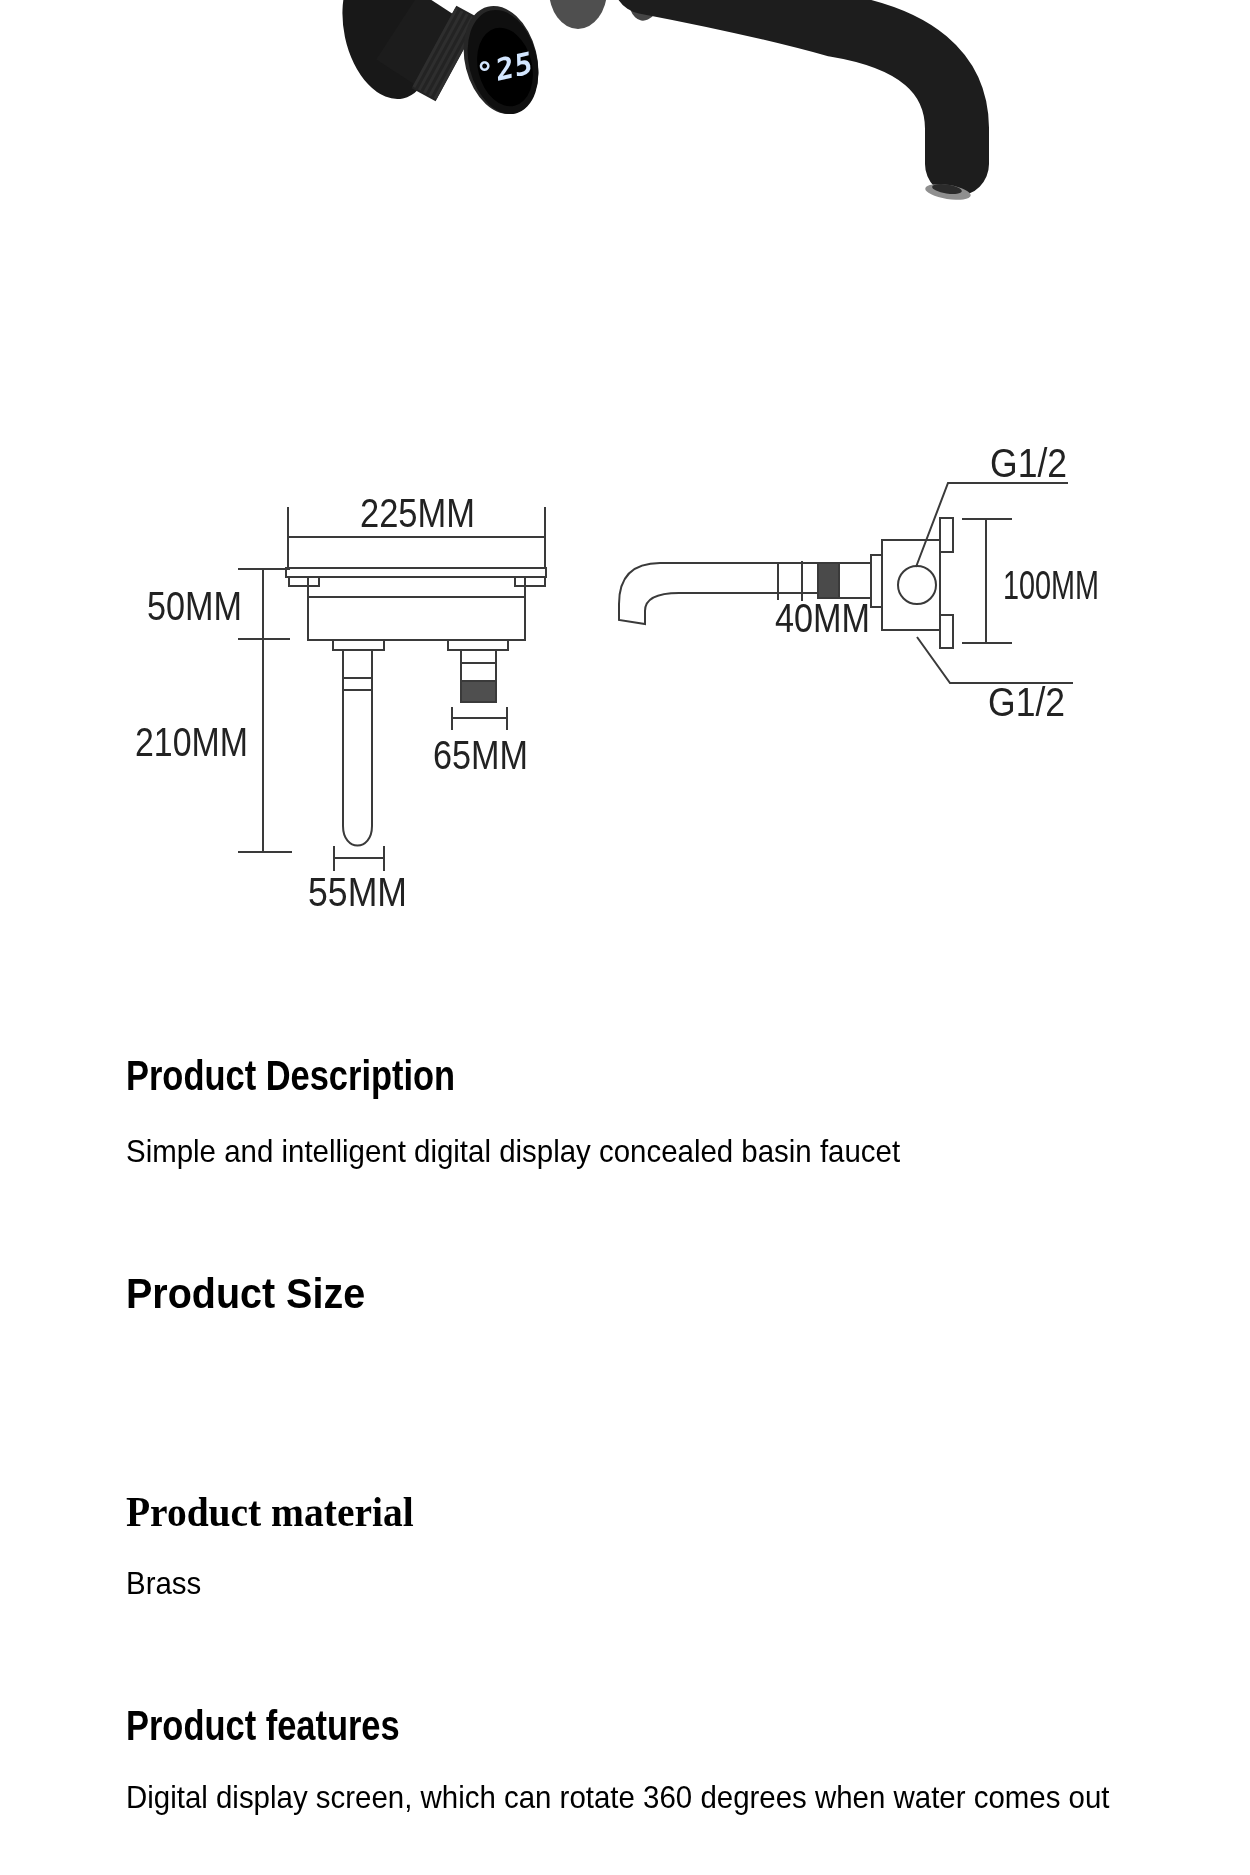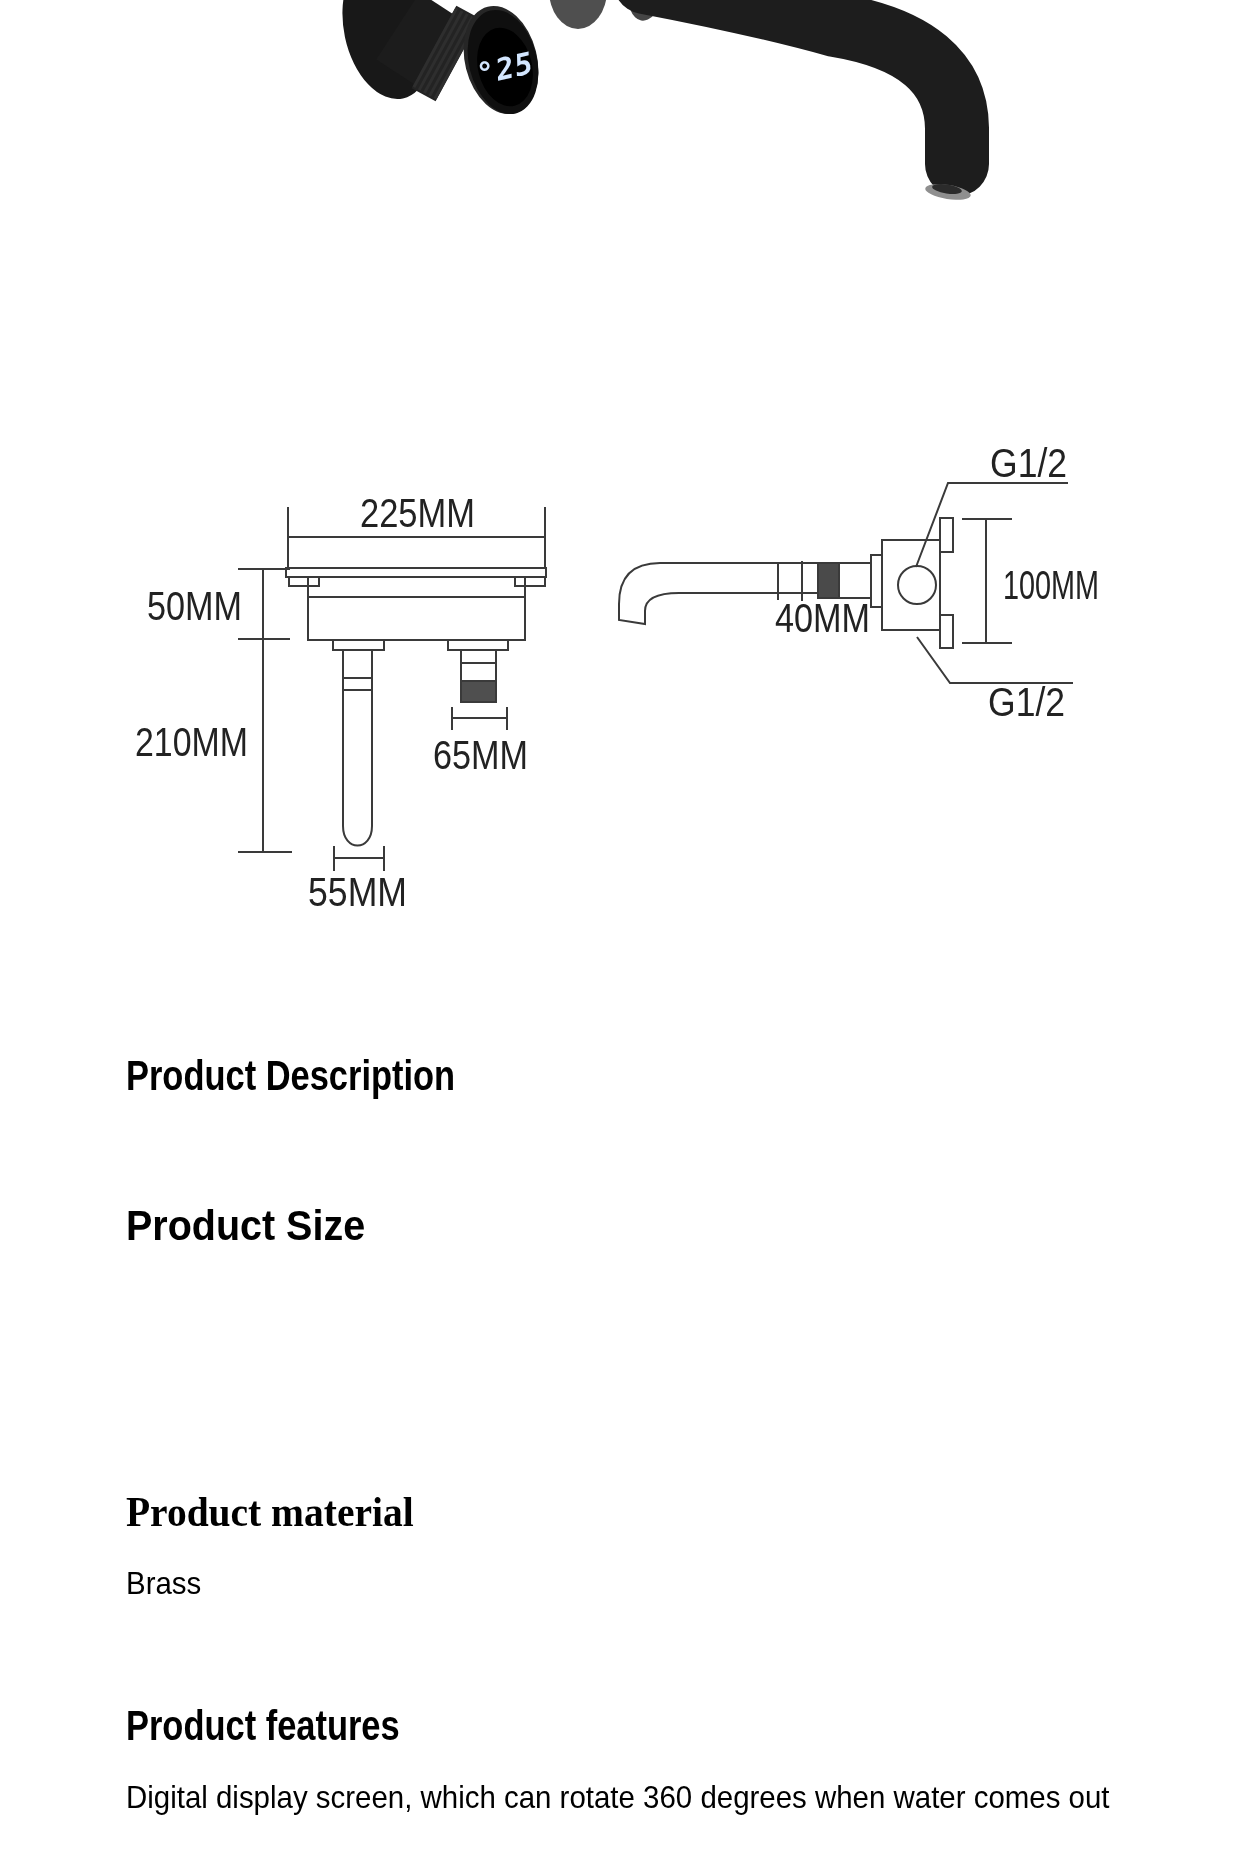--- a/index.html
+++ b/index.html
@@ -123,22 +123,25 @@
       <text class="dim-label" stroke="none" x="990" y="477" textLength="77" lengthAdjust="spacingAndGlyphs">G1/2</text>
 
       <path d="M917,637 L950,683 H1073"></path>
       <text class="dim-label" stroke="none" x="988" y="716" textLength="77" lengthAdjust="spacingAndGlyphs">G1/2</text>
     </g>
   </svg>
 
   <div class="abs" style="left:126px;top:1052px;text-align:right;">
     <h2 class="sec-heading scale-narrow">Product Description</h2>
   </div>
+  <div class="abs" style="left:126px;top:1132px;">
+    <p class="sec-body">Simple and intelligent digital display concealed basin faucet</p>
+  </div>
 
-  <div class="abs" style="left:126px;top:1202px;text-decoration:underline;">
+  <div class="abs" style="left:126px;top:1270px;text-decoration:underline;">
     <h2 class="sec-heading scale-wide">Product Size</h2>
   </div>
 
   <div class="abs" style="left:126px;top:1488px;font-family:Liberation Serif, serif;">
     <h2 class="sec-heading scale-wide">Product material</h2>
   </div>
   <div class="abs" style="left:126px;top:1564px;">
     <p class="sec-body">Brass</p>
   </div>
 

